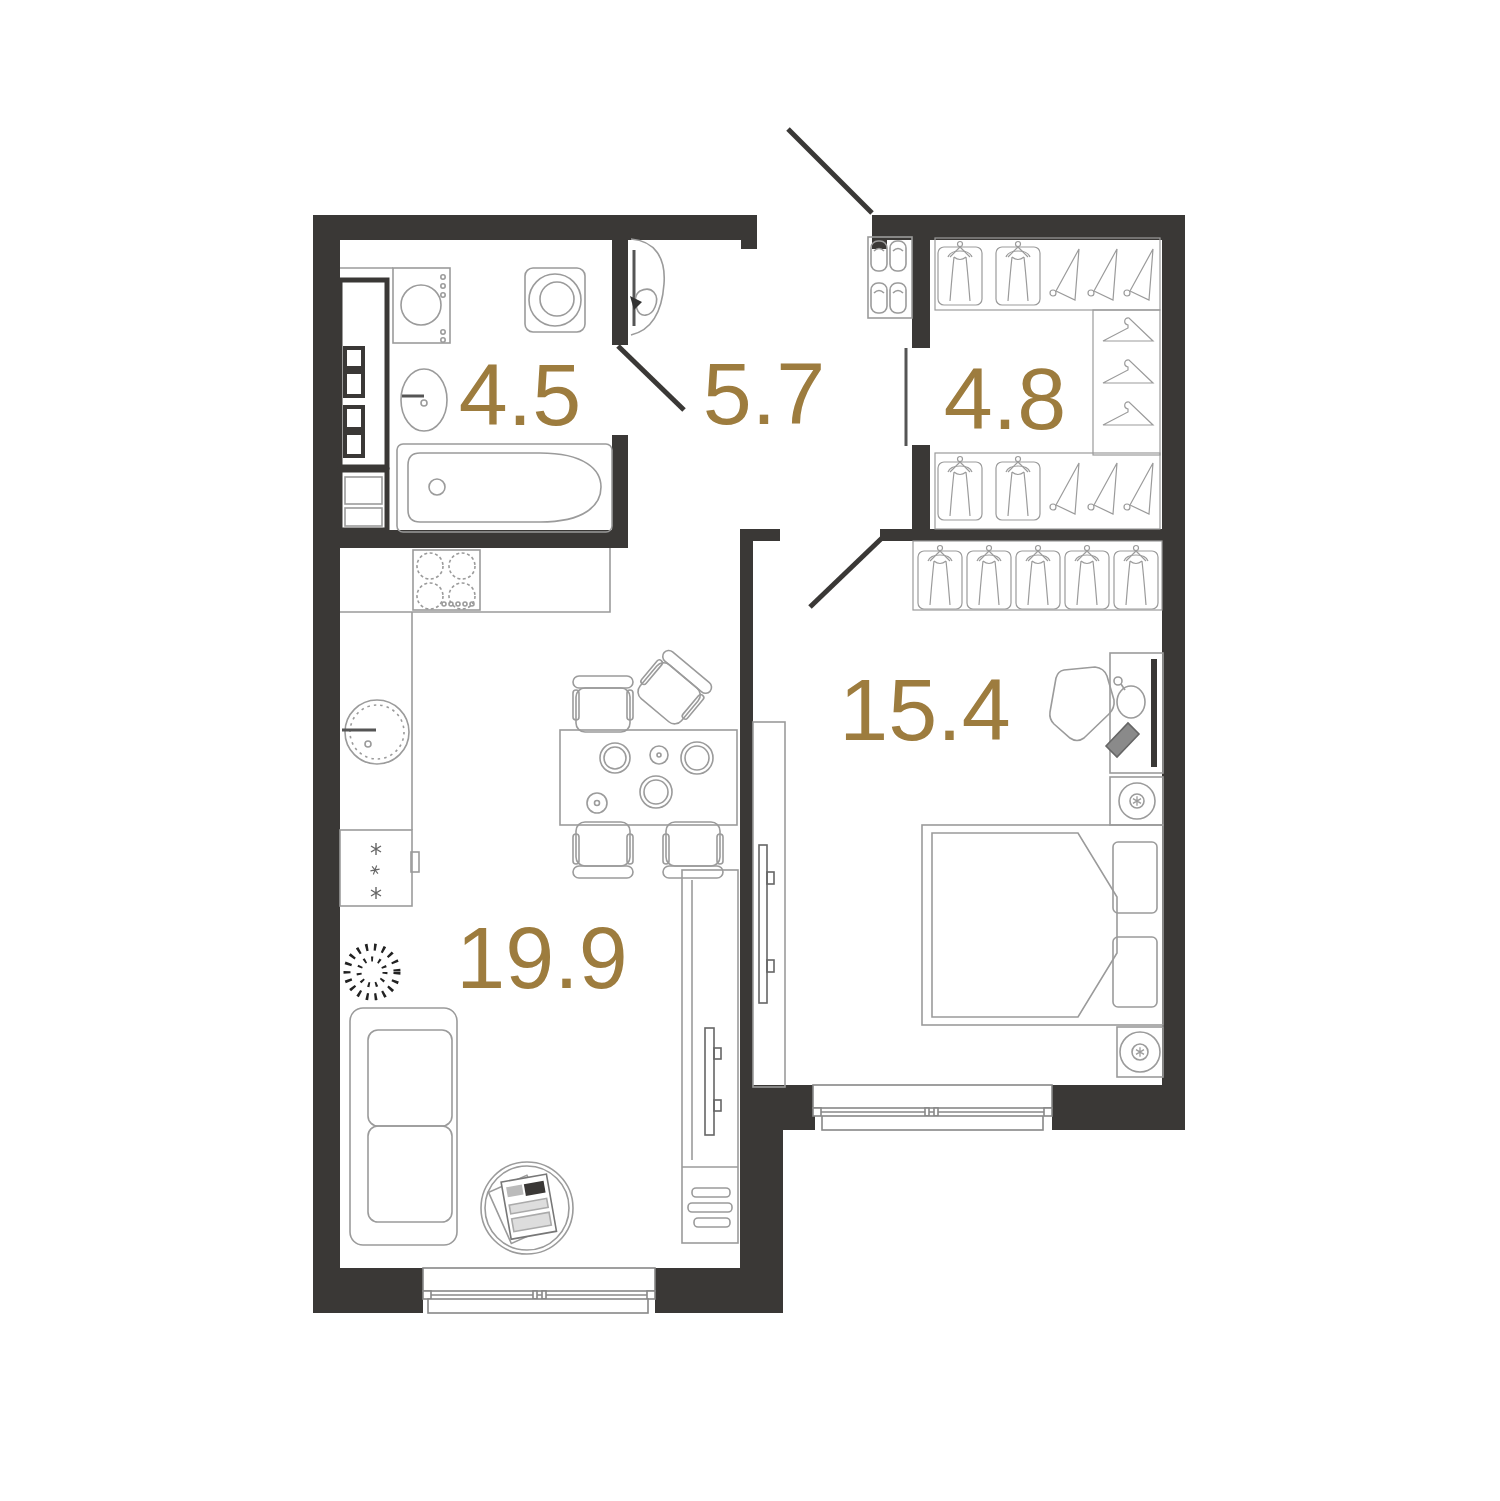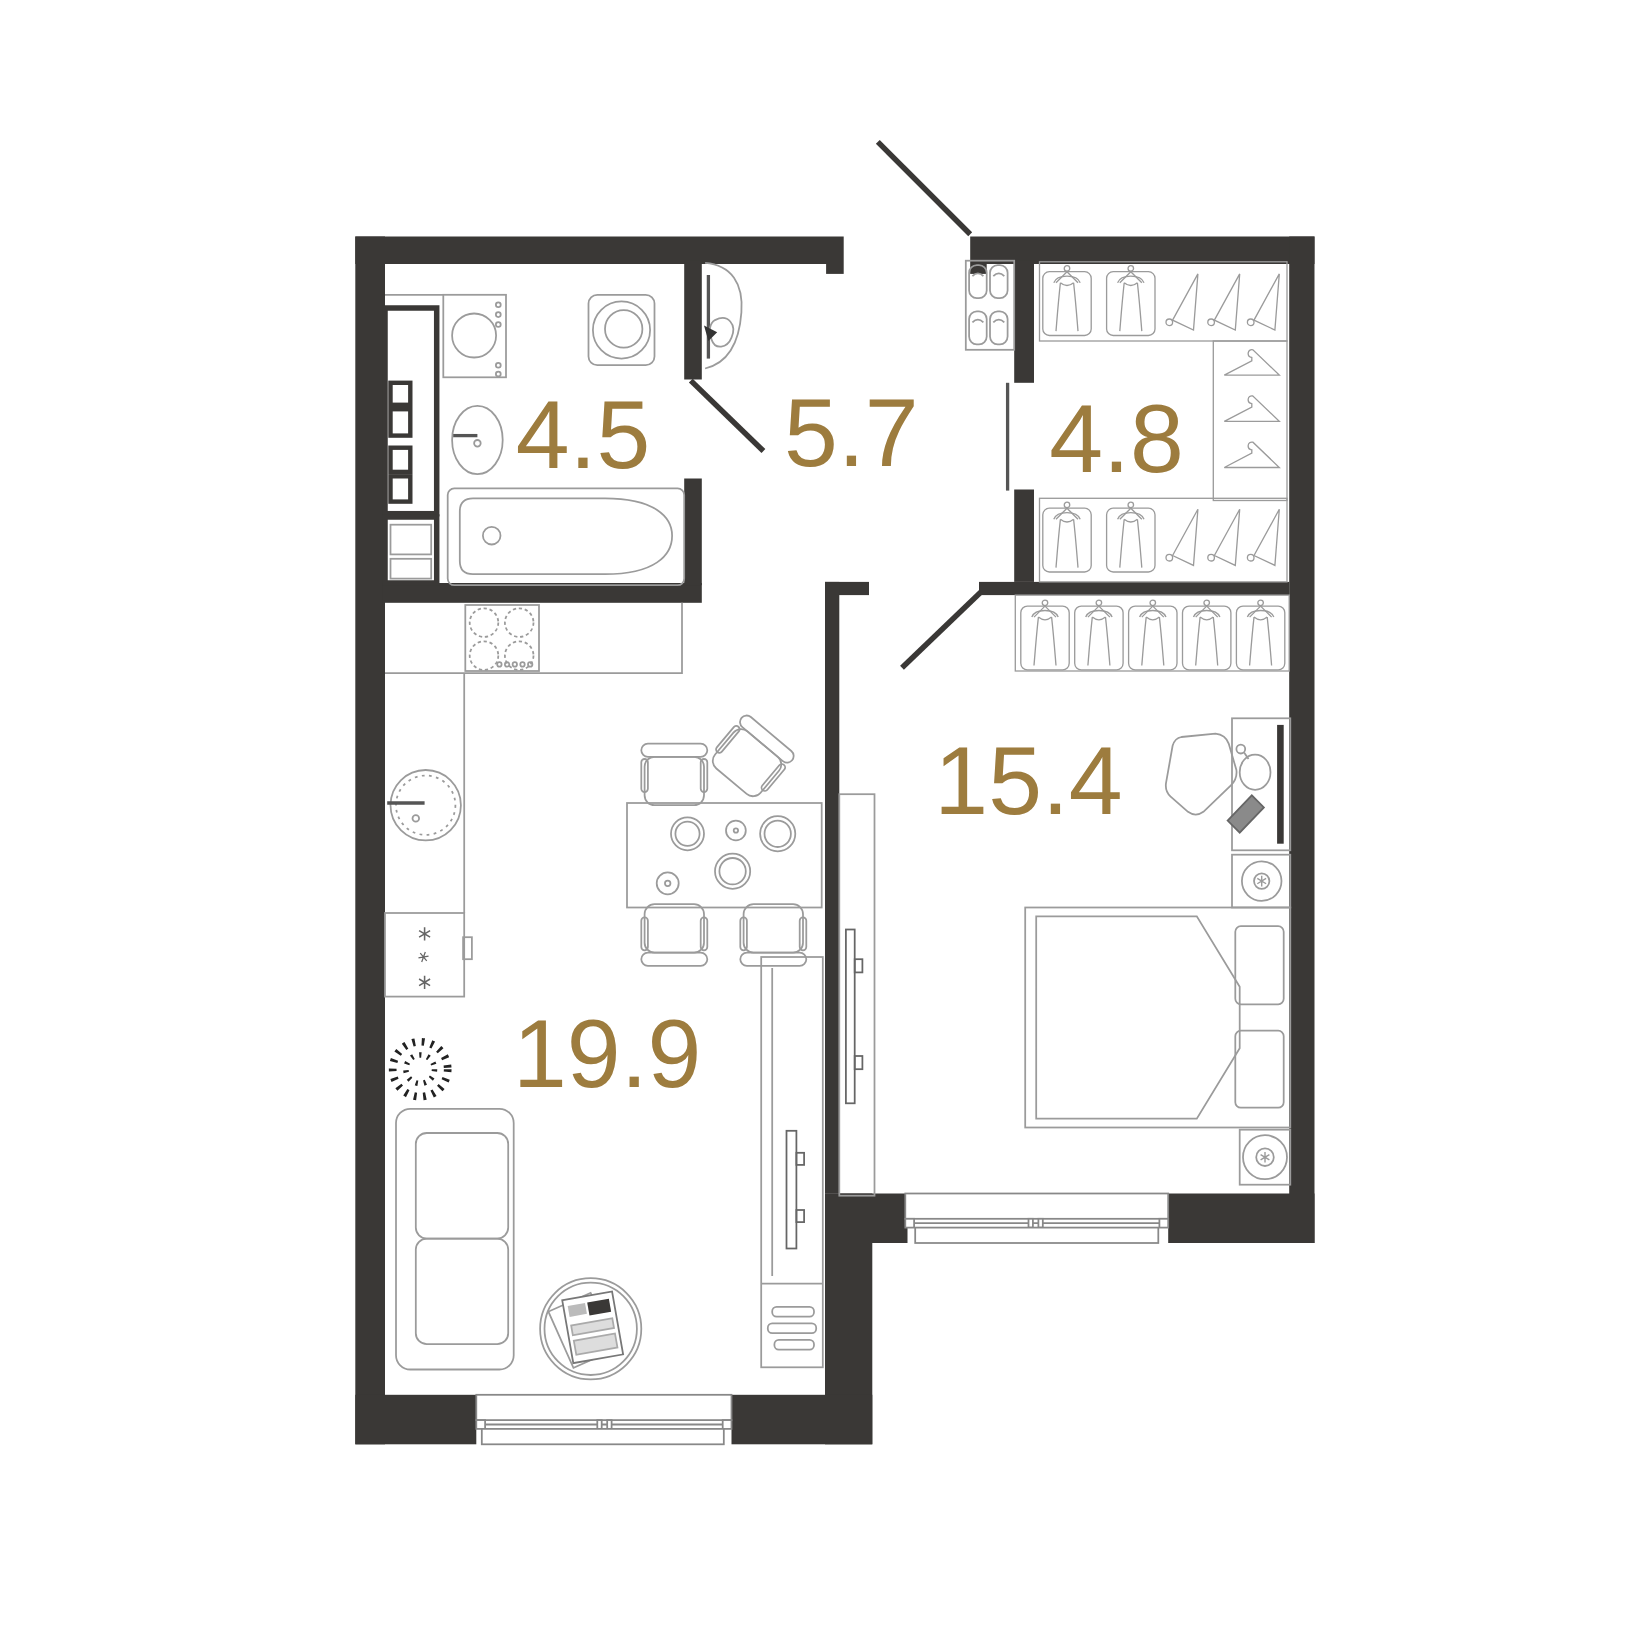--- a/index.html
+++ b/index.html
@@ -1,16 +1,16 @@
 <!DOCTYPE html>
 <html><head>
 <meta charset="utf-8">
 <style>
   html,body{margin:0;padding:0;background:#ffffff;}
-  .stage{width:1236px;height:1501px;background:#ffffff;position:relative;overflow:hidden;margin-left:10px;}
+  .stage{width:1236px;height:1501px;background:#ffffff;position:relative;overflow:hidden;}
   svg{display:block;}
   .room-label{font-family:"Liberation Sans", sans-serif;font-size:88px;font-weight:400;}
 </style>
 </head>
 <body>
 
 <div class="stage">
 <svg width="1500" height="1501" viewBox="0 0 1500 1501" xmlns="http://www.w3.org/2000/svg">
 
   <defs>

